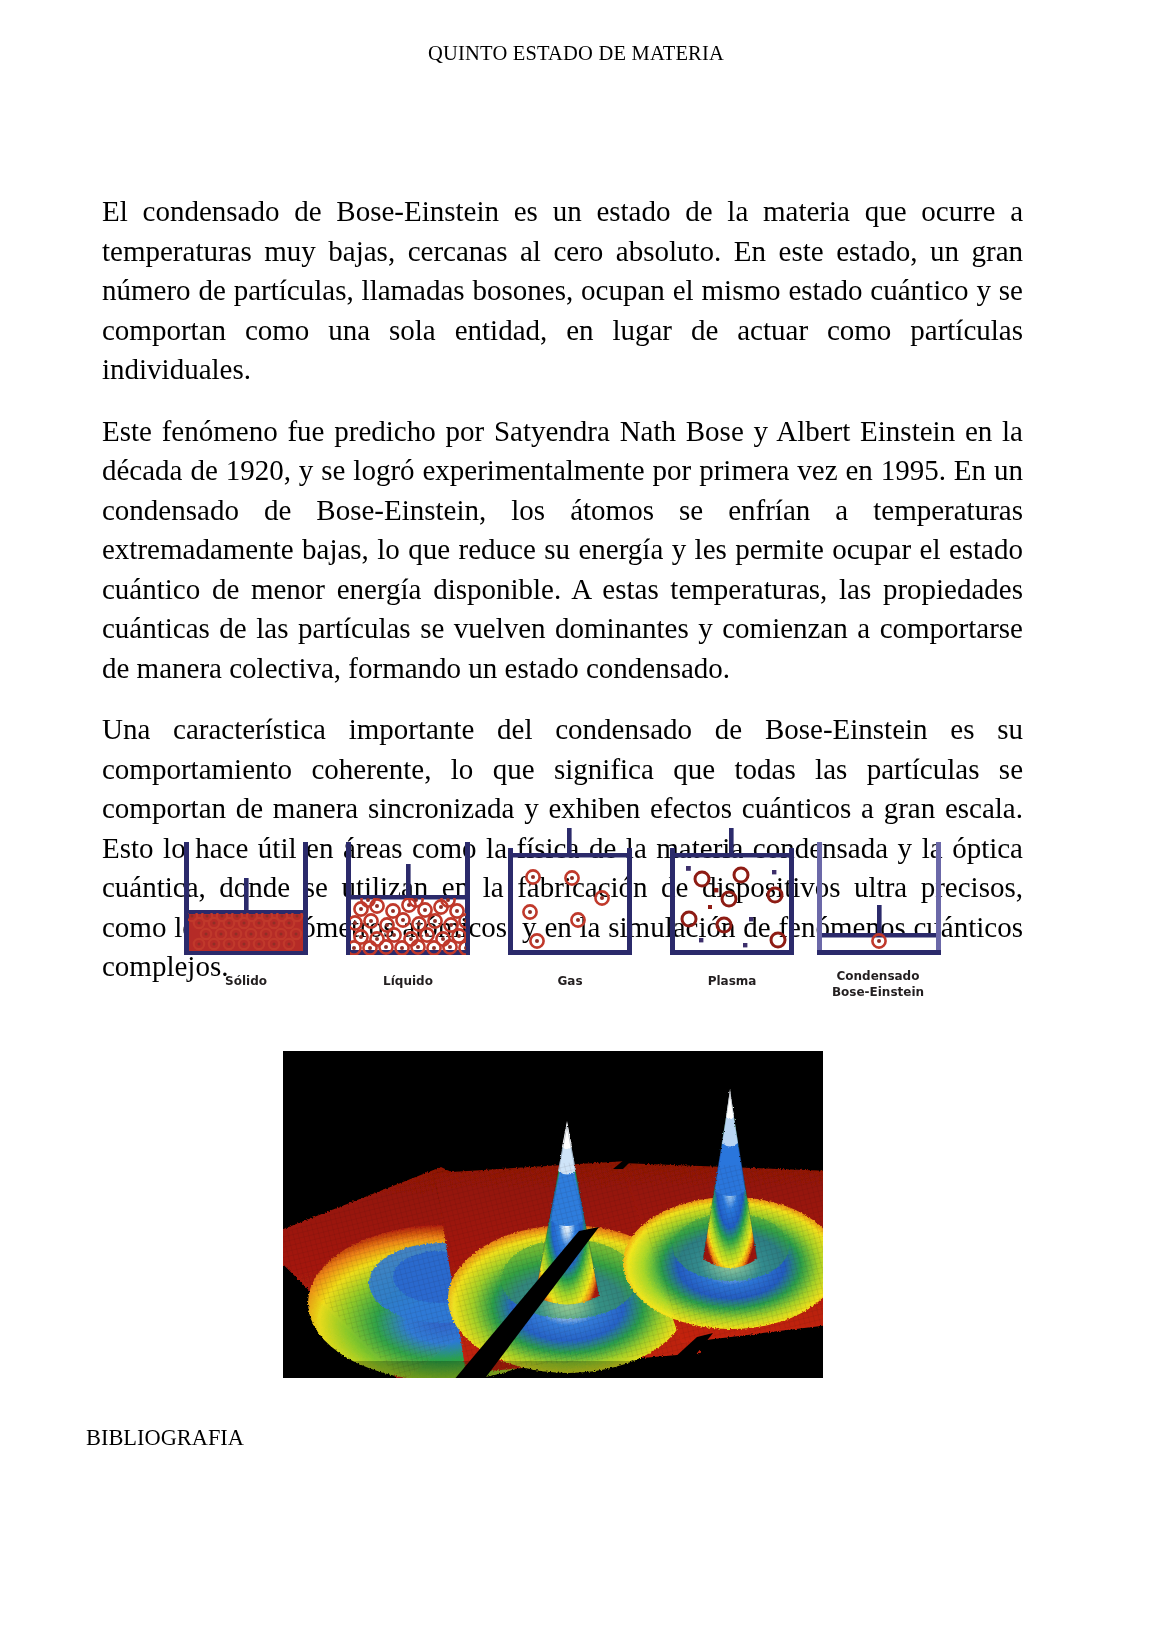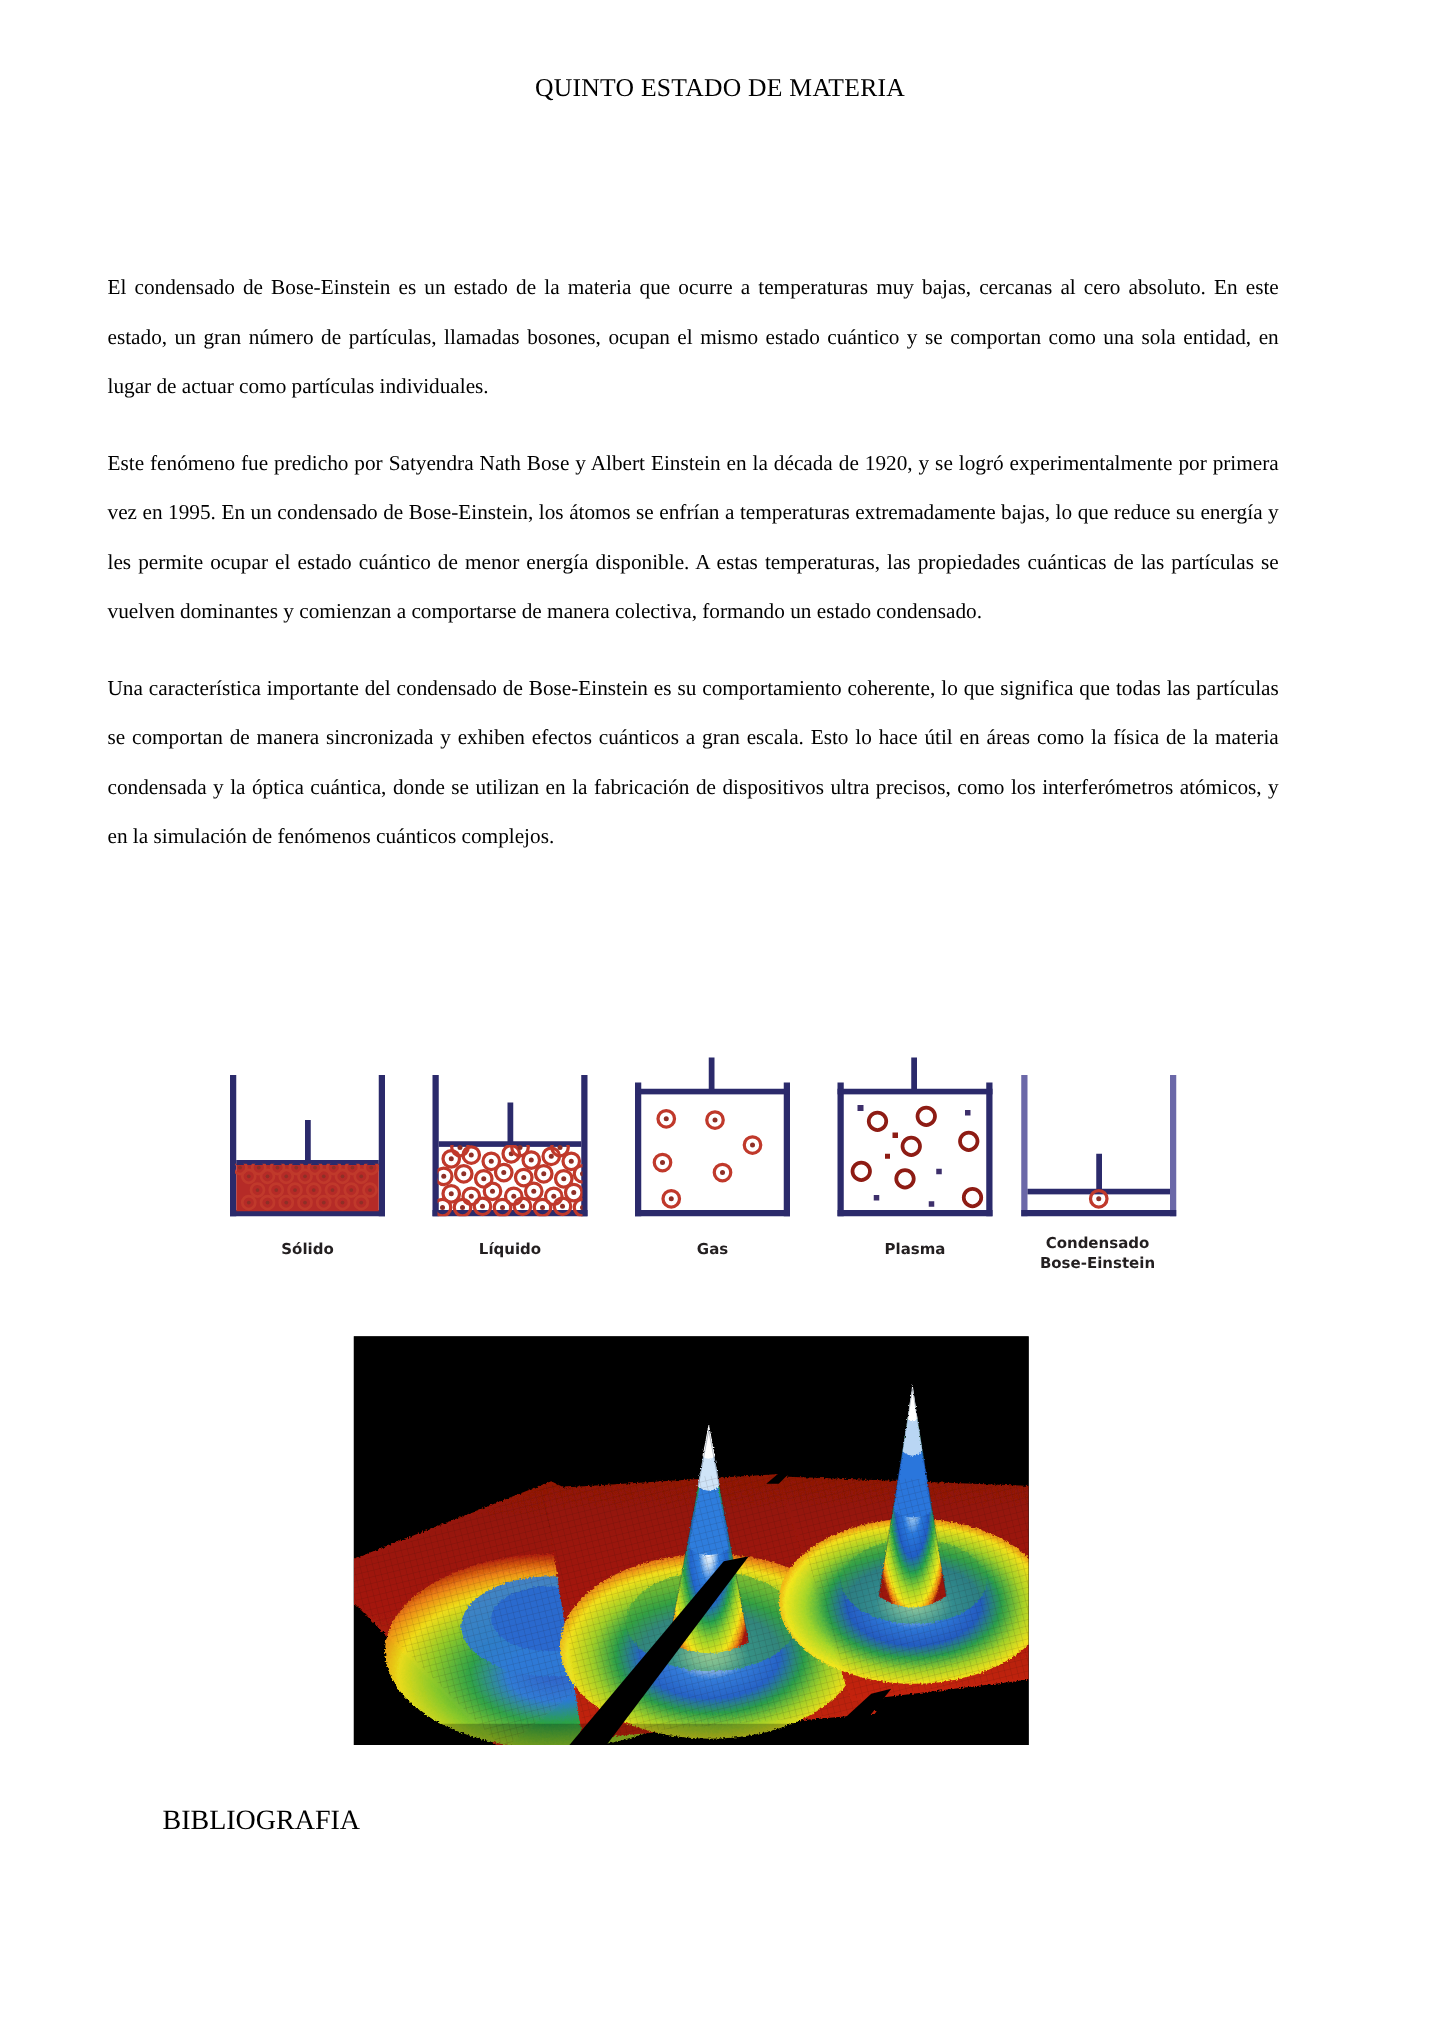--- a/index.html
+++ b/index.html
@@ -18,31 +18,31 @@
   .page {
     position: relative;
     width: 1152px;
     height: 1627px;
     padding: 0;
     box-sizing: border-box;
   }
 
   
   .title-block {
-    margin-top: 58px;
+    margin-top: 40px;
     text-align: center;
     line-height: 1.32;
   }
   .title-line {
     font-size: 20.5px;
     letter-spacing: 0.2px;
   }
   p.para {
-    margin: 0 0 0 0;
-    font-size: 17px;
+    margin: 0 0 0 16px;
+    font-size: 29px;
     line-height: 39.5px;
     text-align: justify;
     text-justify: inter-word;
     hyphens: none;
   }
   p.para + p.para { margin-top: 22px; }
 
   .para-wrap { position: absolute; left: 86px; top: 152px; width: 937px; }
 
   
@@ -67,21 +67,20 @@
   .bec-fig svg { display: block; }
 
   
   .biblio {
     position: absolute;
     left: 86px;
     top: 1378px;
     width: 937px;
     font-size: 22.4px;
     line-height: 39.5px;
-    margin-left: 44px;
   }
   .biblio-head { }
   .biblio-ref { }
 </style>
 </head>
 <body>
 
 <div class="page">
 
   <div class="title-block">

